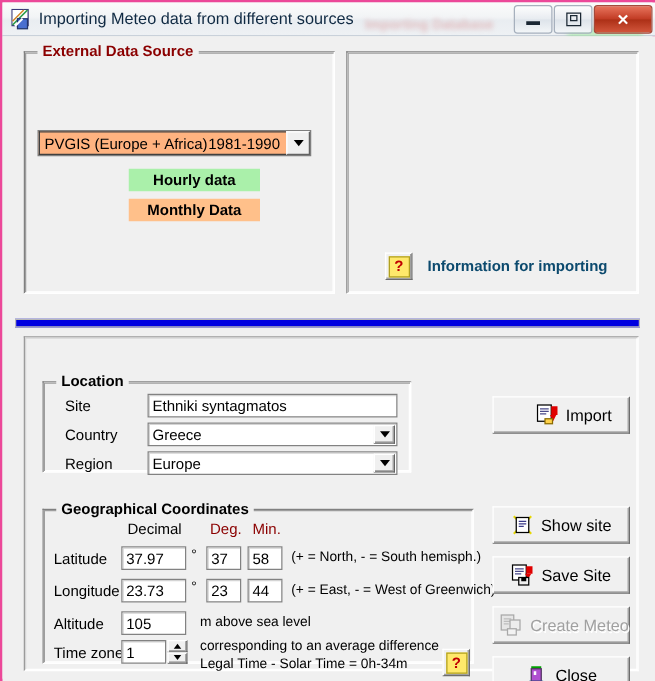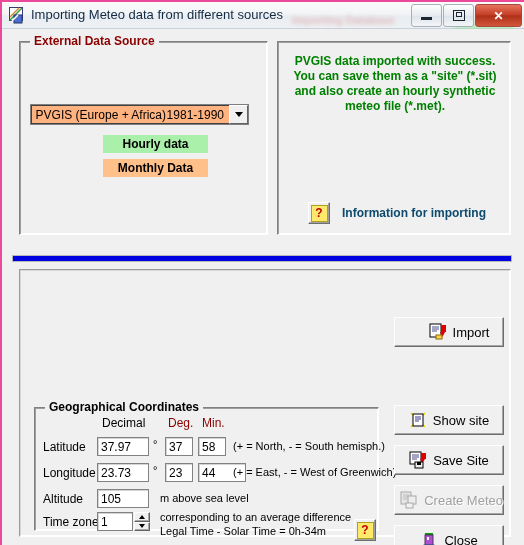--- a/index.html
+++ b/index.html
@@ -284,62 +284,79 @@
           <span class="caret"></span>
         </div>
       </div>
 
       <div class="tagbtn" id="btn-hourly">Hourly data</div>
       <div class="tagbtn" id="btn-monthly">Monthly Data</div>
     </div>
 
     <div class="group" id="grp-message">
       <div class="gb-inner"></div>
-      <div class="msg-text">
-        <div>PVGIS data imported with success.</div>
-        <div>You can save them as a "site" (*.sit)</div>
-        <div>and also create an hourly synthetic</div>
-        <div>meteo file  (*.met).</div>
-      </div>
 
       <div class="info-row">
         <div class="qbtn">
           <span class="qicon">?</span>
         </div>
         <span class="info-label">Information for importing</span>
       </div>
     </div>
 
     <div class="blueline"></div>
 
     <div id="panel-bottom">
       <div class="inner2"></div>
     </div>
 
+    <div class="group" id="grp-location">
+      <div class="gb-inner"></div>
+      <div class="glabel">Location</div>
+
+      <span class="fld-label" style="left:17px;top:12px;">Site</span>
+      <div class="textbox" style="left:83px;top:9px;width:200px;">Ethniki syntagmatos</div>
+
+      <span class="fld-label" style="left:17px;top:35px;">Country</span>
+      <div class="combobox" style="left:83px;top:32px;width:200px;">
+        <span class="cval">Greece</span>
+        <span class="cbtn">
+            <span class="caret"></span>
+          </span>
+      </div>
+
+      <span class="fld-label" style="left:17px;top:58px;">Region</span>
+      <div class="combobox" style="left:83px;top:55px;width:200px;">
+        <span class="cval">Europe</span>
+        <span class="cbtn">
+            <span class="caret"></span>
+          </span>
+      </div>
+    </div>
 
     <div class="group" id="grp-coords">
       <div class="gb-inner"></div>
       <div class="glabel">Geographical Coordinates</div>
 
       <span class="colhdr" style="left:67px;top:8px;">Decimal</span>
       <span class="colhdr red" style="left:133px;top:8px;">Deg.</span>
       <span class="colhdr red" style="left:167px;top:8px;">Min.</span>
 
       <span class="fld-label" style="left:8px;top:32px;">Latitude</span>
       <div class="textbox" style="left:62px;top:29px;width:52px;">37.97</div>
       <span class="unit-deg" style="left:118px;top:30px;">°</span>
       <div class="textbox" style="left:130px;top:29px;width:28px;">37</div>
       <div class="textbox" style="left:163px;top:29px;width:28px;">58</div>
       <span class="hint" style="left:198px;top:32px;">(+ = North,  - = South hemisph.)</span>
 
       <span class="fld-label" style="left:8px;top:58px;">Longitude</span>
       <div class="textbox" style="left:62px;top:55px;width:52px;">23.73</div>
       <span class="unit-deg" style="left:118px;top:56px;">°</span>
       <div class="textbox" style="left:130px;top:55px;width:28px;">23</div>
-      <div class="textbox" style="left:163px;top:55px;width:48px;">44</div>
+      <div class="textbox" style="left:163px;top:55px;width:28px;">44</div>
       <span class="hint" style="left:198px;top:58px;">(+ = East, - = West of Greenwich)</span>
 
       <span class="fld-label" style="left:8px;top:84px;">Altitude</span>
       <div class="textbox" style="left:62px;top:81px;width:52px;">105</div>
       <span class="hint" style="left:125px;top:84px;">m above sea level</span>
 
       <span class="fld-label" style="left:8px;top:107px;">Time zone</span>
       <div class="textbox" style="left:62px;top:104px;width:36px;">1</div>
       <div class="spin" style="left:99px;top:104px;">
         <div>

